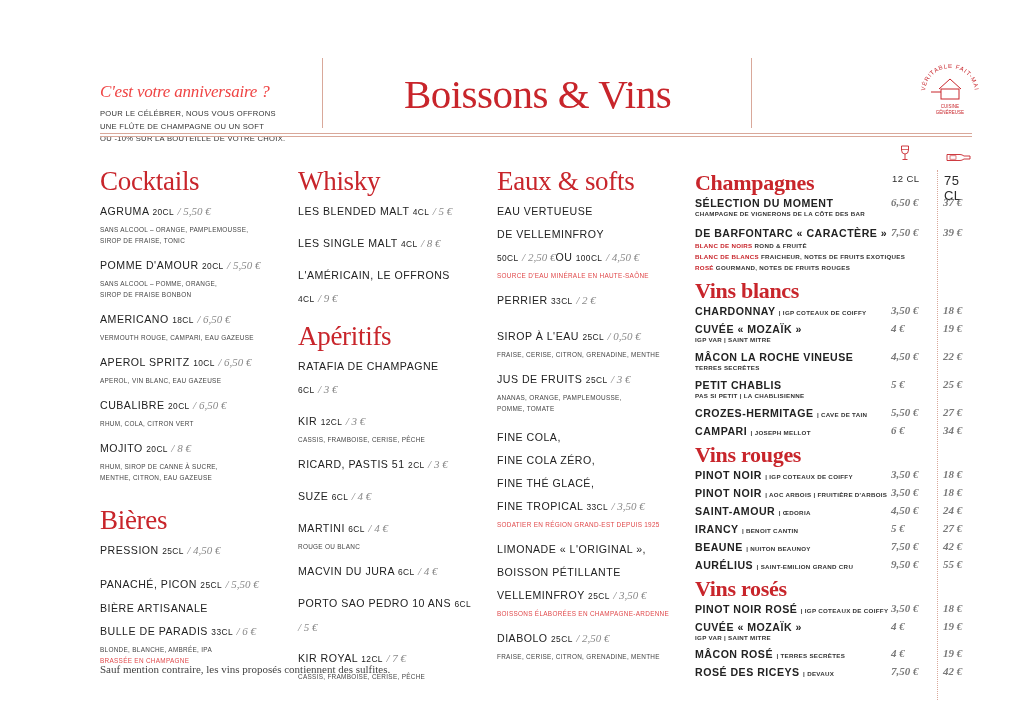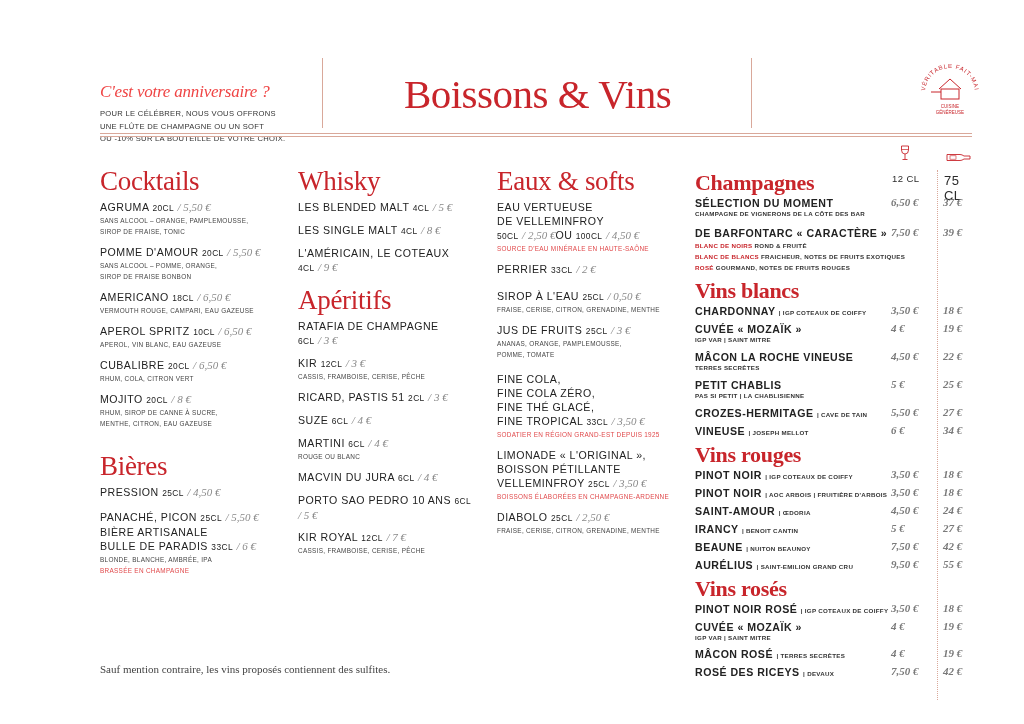--- a/index.html
+++ b/index.html
@@ -14,21 +14,21 @@
   .vline { position: absolute; width: 1px; background: #d9a89a; }
   .hline { position: absolute; left: 100px; width: 872px; height: 1px; background: #d9a89a; }
   .main-title { position: absolute; left: 323px; width: 429px; top: 70px; text-align: center; font-family: "Liberation Serif", serif; font-size: 41px; color: #c8252b; letter-spacing: -0.5px; }
 
   .badge { position: absolute; left: 915px; top: 55px; width: 70px; height: 70px; }
 
   
   .col { position: absolute; top: 168px; }
   .sec-title { font-family: "Liberation Serif", serif; font-size: 27px; color: #c8252b; line-height: 26px; margin-bottom: 6px; letter-spacing: -0.3px; }
   .item { margin-bottom: 8px; }
-  .iname { font-size: 10.6px; letter-spacing: 0.5px; color: #222; line-height: 14px; }
+  .iname { font-size: 10.6px; letter-spacing: 0.5px; color: #222; line-height: 23px; }
   .vol { font-size: 8.4px; letter-spacing: 0.4px; }
   .price { font-family: "Liberation Serif", serif; font-style: italic; font-size: 11px; color: #8a8a8a; letter-spacing: 0; }
   .desc { font-size: 6.4px; letter-spacing: 0.3px; color: #444; line-height: 11px; }
   .desc.red { color: #e0484a; }
 
   
   .wine-col { position: absolute; left: 695px; top: 145px; width: 280px; }
   .wine-head { position: relative; height: 25px; }
   .wh-glass { position: absolute; left: 205px; top: 0; font-size: 10px; color: #c8252b; }
   .wh-bottle { position: absolute; left: 251px; top: 3px; }
@@ -128,21 +128,21 @@
 
 <div class="col" style="left:298px; width:195px;">
   <div class="sec-title">Whisky</div>
   <div class="item">
     <div class="iname"><span>LES BLENDED MALT</span> <span class="vol">4CL</span> <span class="price">/ 5 €</span></div>
   </div>
   <div class="item">
     <div class="iname"><span>LES SINGLE MALT</span> <span class="vol">4CL</span> <span class="price">/ 8 €</span></div>
   </div>
   <div class="item">
-    <div class="iname">L'AMÉRICAIN, LE COTEAUX</div>
+    <div class="iname">L'AMÉRICAIN, LE OFFRONS</div>
     <div class="iname"><span class="vol">4CL</span> <span class="price">/ 9 €</span></div>
   </div>
 
   <div class="sec-title" style="margin-top:12px;">Apéritifs</div>
   <div class="item">
     <div class="iname">RATAFIA DE CHAMPAGNE</div>
     <div class="iname"><span class="vol">6CL</span> <span class="price">/ 3 €</span></div>
   </div>
   <div class="item">
     <div class="iname"><span>KIR</span> <span class="vol">12CL</span> <span class="price">/ 3 €</span></div>
@@ -275,21 +275,21 @@
       <span class="wsub2">PAS SI PETIT | LA CHABLISIENNE</span>
       <span class="wp12">5 €</span>
       <span class="wp75">25 €</span>
     </div>
     <div class="wrow">
       <span class="wname"><span>CROZES-HERMITAGE</span> <span class="wsub">| CAVE DE TAIN</span></span>
       <span class="wp12">5,50 €</span>
       <span class="wp75">27 €</span>
     </div>
     <div class="wrow">
-      <span class="wname"><span>VINEUSE</span> <span class="wsub">| JOSEPH MELLOT</span></span>
+      <span class="wname"><span>CAMPARI</span> <span class="wsub">| JOSEPH MELLOT</span></span>
       <span class="wp12">6 €</span>
       <span class="wp75">34 €</span>
     </div>
   </div>
 
   <div class="wsec">
     <div class="wsec-title">Vins rouges</div>
     <div class="wrow">
       <span class="wname"><span>PINOT NOIR</span> <span class="wsub">| IGP COTEAUX DE COIFFY</span></span>
       <span class="wp12">3,50 €</span>

